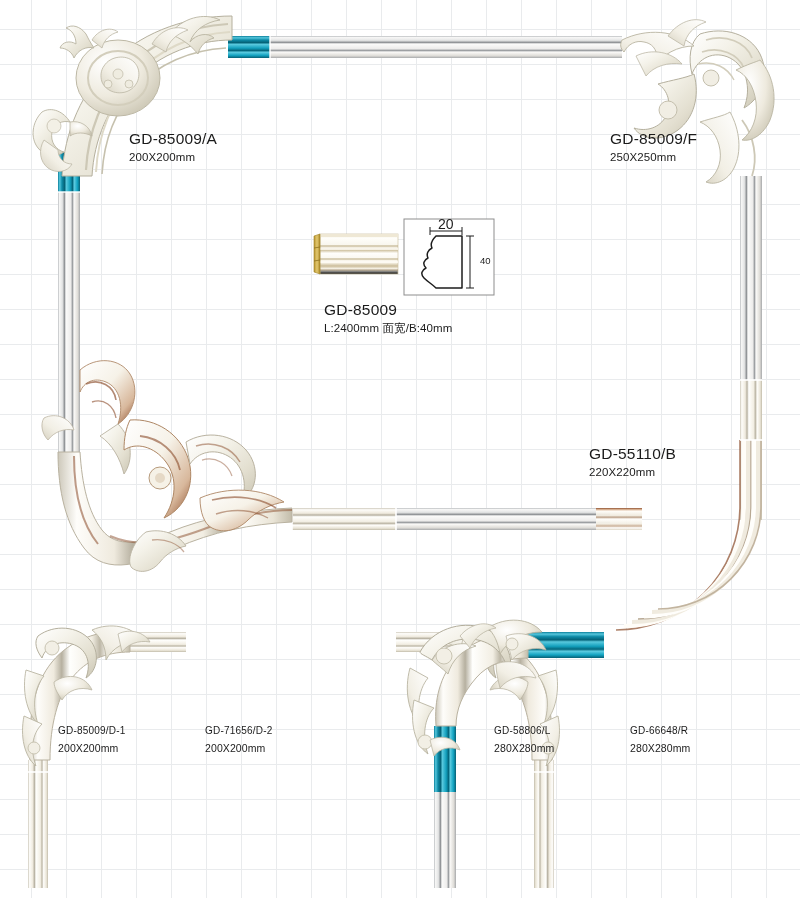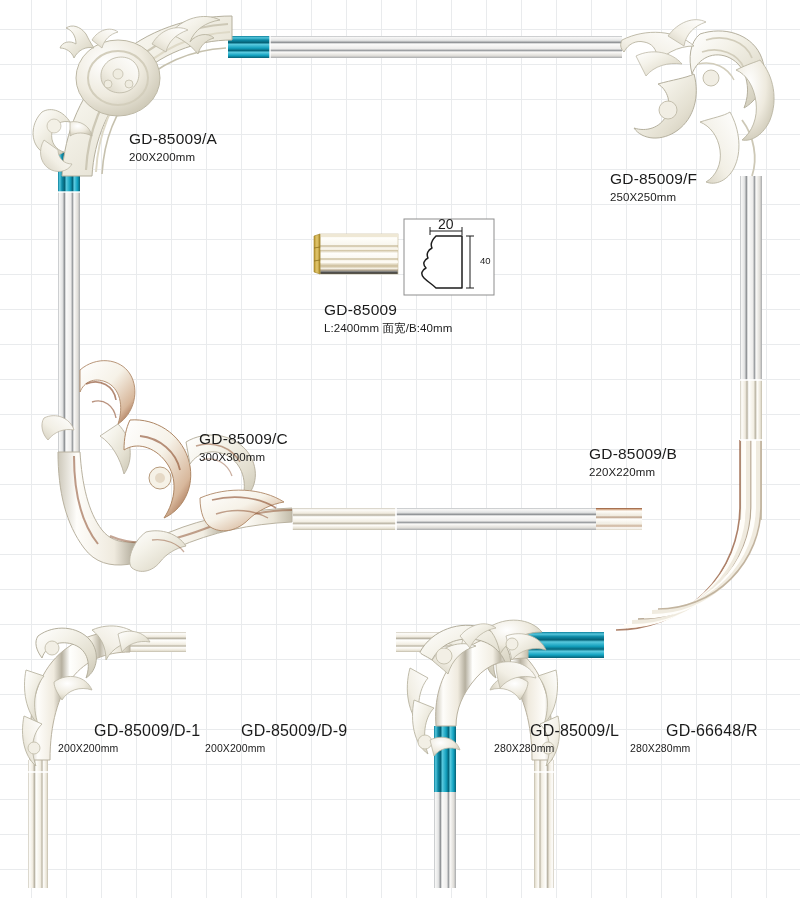--- a/index.html
+++ b/index.html
@@ -16,21 +16,21 @@
     background-image:
       linear-gradient(to right, #e9ebed 1px, transparent 1px),
       linear-gradient(to bottom, #e9ebed 1px, transparent 1px);
     background-size:35px 35px;
     background-position:-4px -6px;
     overflow:hidden;
   }
   .lbl{position:absolute;color:#1b1b1b;white-space:nowrap;}
   .lbl .code{font-size:15.5px;letter-spacing:.2px;line-height:19px;}
   .lbl .dim{font-size:11.5px;letter-spacing:.1px;line-height:16px;margin-top:1px;}
-  .lbl.sm .code{font-size:16px;line-height:18px;margin-left:36px;}
+  .lbl.sm .code{font-size:10px;line-height:18px;}
   .lbl.sm .dim{font-size:10.5px;line-height:14px;}
   .svgwrap{position:absolute;top:0;left:0;width:800px;height:898px;pointer-events:none;}
 </style>
 </head>
 <body>
 
 <div id="stage">
 
   <svg class="svgwrap" viewBox="0 0 800 898">
     <defs>
@@ -454,47 +454,43 @@
         <path d="M430,740 C442,734 456,738 460,750 C450,746 440,748 434,756 Z" fill="url(#plasterR)" stroke="#bdb8a6" stroke-width="0.8"></path>
       </g>
     </g>
   </svg>
 
   <div class="lbl" style="left:129px;top:129px;">
     <div class="code">GD-85009/A</div>
     <div class="dim">200X200mm</div>
   </div>
 
-  <div class="lbl" style="left:610px;top:129px;margin-top:40px;">
+  <div class="lbl" style="left:610px;top:129px;">
     <div class="code">GD-85009/F</div>
     <div class="dim">250X250mm</div>
   </div>
 
-  <div class="lbl" style="left:199px;top:429px;">
-    <div class="code">GD-85009/C</div>
-    <div class="dim">300X300mm</div>
-  </div>
 
   <div class="lbl" style="left:589px;top:444px;">
-    <div class="code">GD-85009/B</div>
+    <div class="code">GD-55110/B</div>
     <div class="dim">220X220mm</div>
   </div>
 
   <div class="lbl sm" style="left:58px;top:722px;">
     <div class="code">GD-85009/D-1</div>
     <div class="dim">200X200mm</div>
   </div>
 
   <div class="lbl sm" style="left:205px;top:722px;">
-    <div class="code">GD-85009/D-9</div>
+    <div class="code">GD-71656/D-2</div>
     <div class="dim">200X200mm</div>
   </div>
 
   <div class="lbl sm" style="left:494px;top:722px;">
-    <div class="code">GD-85009/L</div>
+    <div class="code">GD-58806/L</div>
     <div class="dim">280X280mm</div>
   </div>
 
   <div class="lbl sm" style="left:630px;top:722px;">
     <div class="code">GD-66648/R</div>
     <div class="dim">280X280mm</div>
   </div>
 
   <div class="lbl" style="left:324px;top:300px;">
     <div class="code">GD-85009</div>

